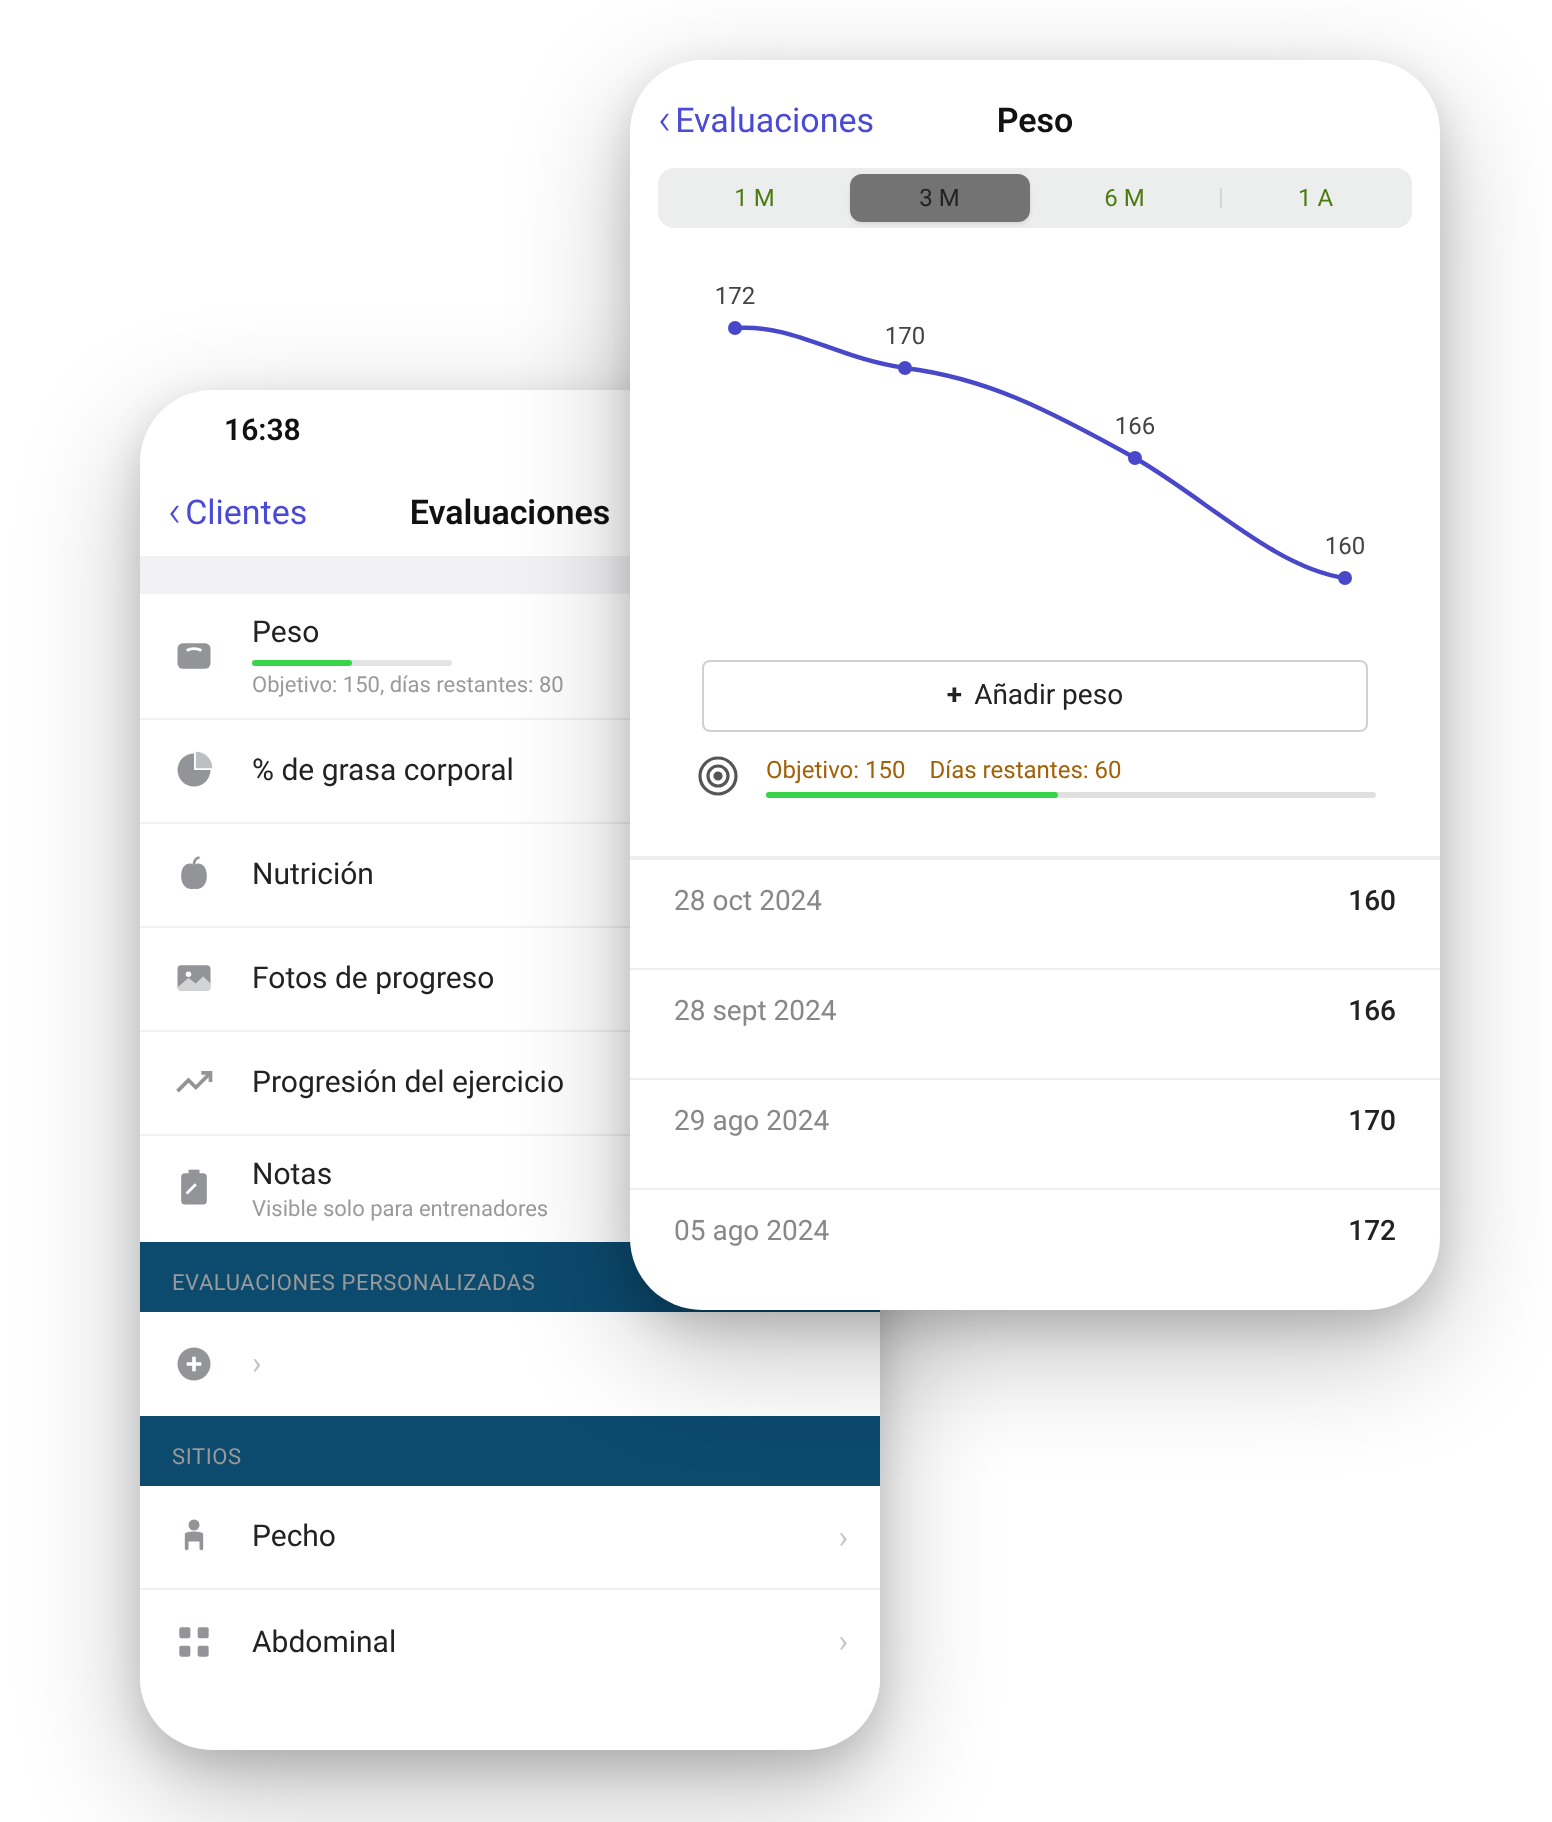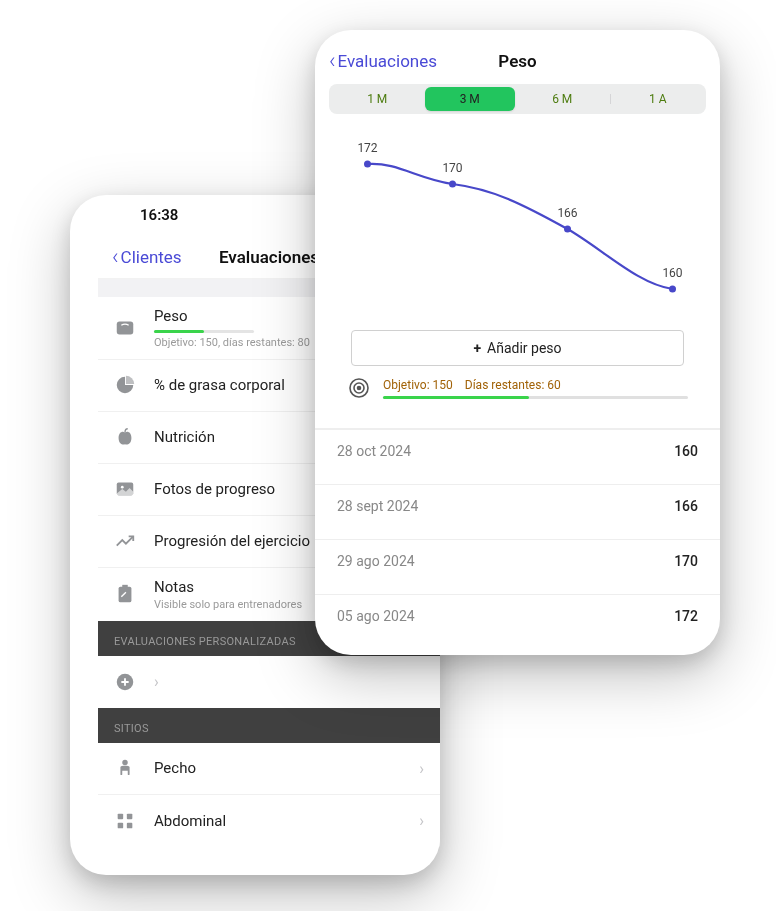--- a/index.html
+++ b/index.html
@@ -19,21 +19,20 @@
       overflow: hidden;
       display: flex;
       flex-direction: column;
     }
     
     .phone-back {
       left: 70px;
       top: 195px;
       width: 370px;
       height: 680px;
-      padding-left: 28px;
     }
     
     .phone-front {
       left: 315px;
       top: 30px;
       width: 405px;
       height: 625px;
     }
 
     .status-bar {
@@ -71,21 +70,21 @@
       color: #111;
       pointer-events: none;
     }
 
     .section-gap { height: 18px; background: #f2f2f4; }
     .section-header {
       font-size: 11px;
       text-transform: uppercase;
       color: #999;
       padding: 14px 16px 8px;
-      background: #404040;
+      background: #0c4a6e;
       letter-spacing: 0.3px;
     }
 
     .list { background: #fff; }
     .row {
       display: flex;
       align-items: center;
       padding: 10px 16px;
       min-height: 52px;
       border-bottom: 1px solid #f0f0f0;
@@ -130,21 +129,21 @@
     .timerange-opt {
       flex: 1;
       text-align: center;
       font-size: 12px;
       color: #4d7c0f;
       padding: 5px 0;
       border-radius: 6px;
       cursor: pointer;
       position: relative;
     }
-    .timerange-opt.active { background: #22c55e; color: #222; box-shadow: 0 1px 2px rgba(0,0,0,0.1); }
+    .timerange-opt.active { background: #737373; color: #222; box-shadow: 0 1px 2px rgba(0,0,0,0.1); }
     .timerange-sep { width: 1px; background: #d5d5d7; margin: 7px 0; }
 
     .chart-area {
       padding: 12px 20px 4px;
       position: relative;
     }
     .chart-svg { width: 100%; height: 180px; display: block; }
     .chart-labels {
       display: flex;
       justify-content: space-between;

